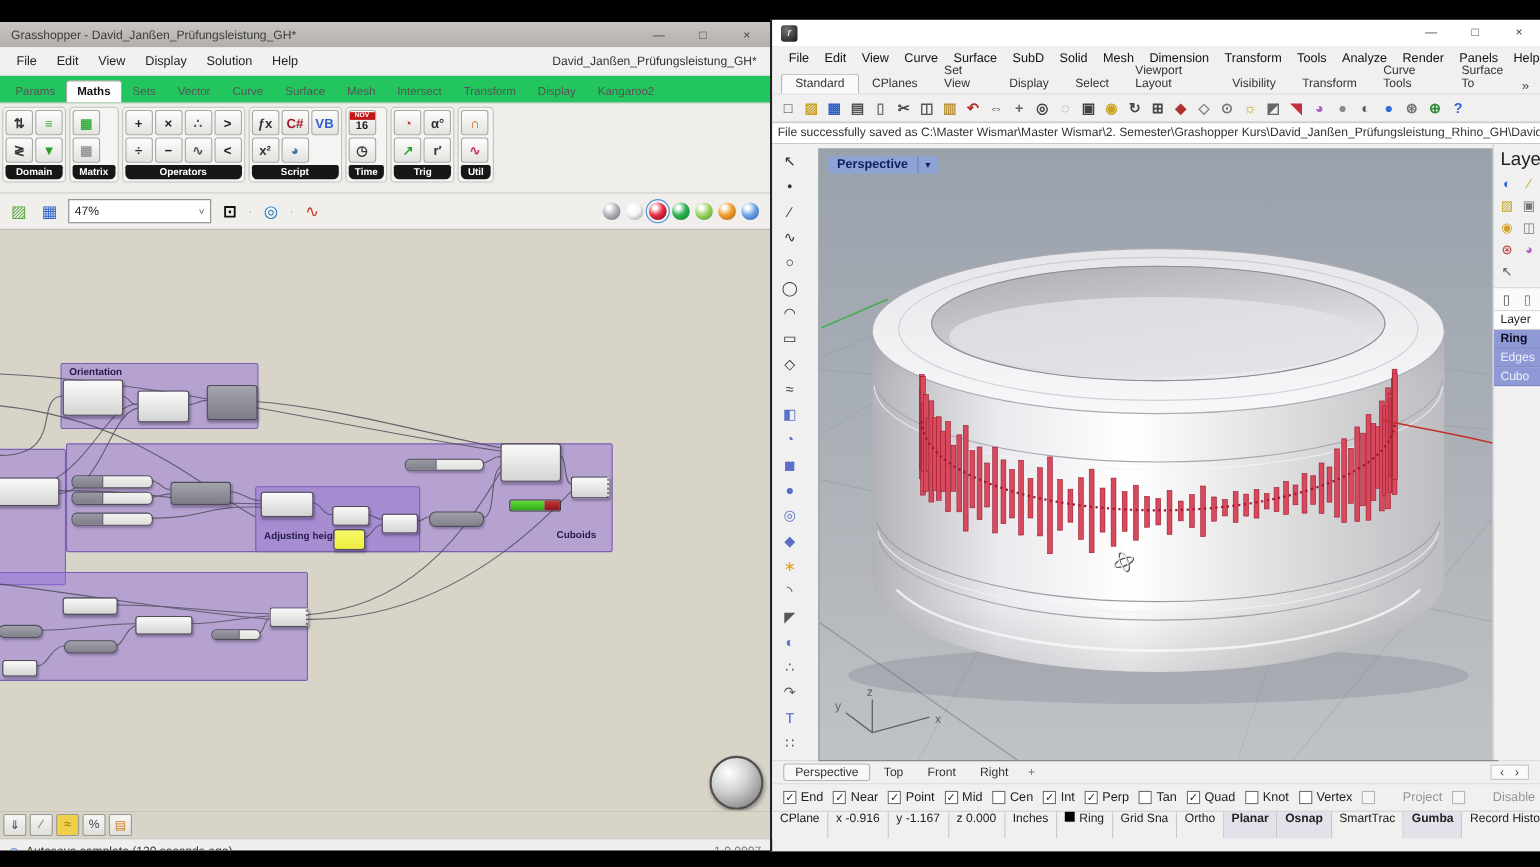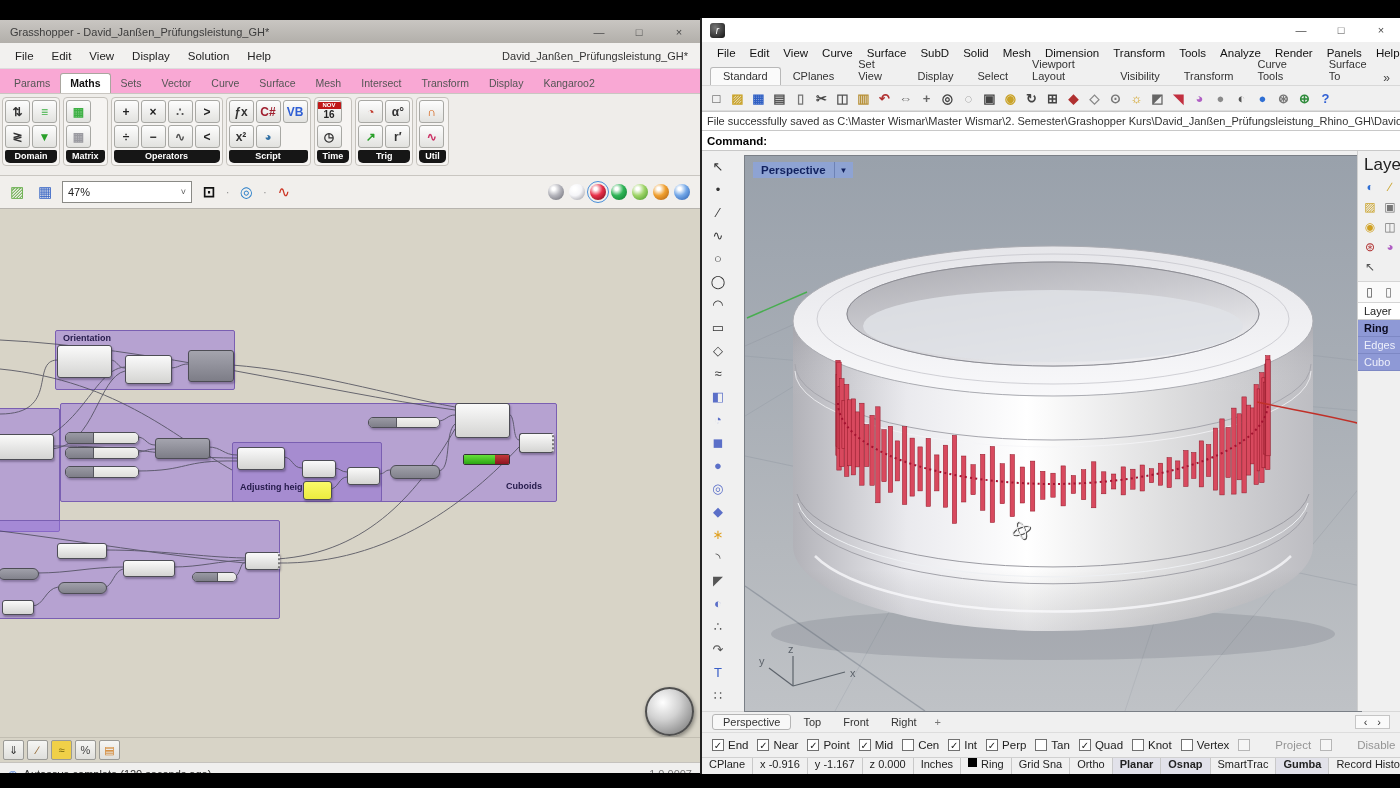--- a/index.html
+++ b/index.html
@@ -8,21 +8,21 @@
   .win{position:absolute;overflow:hidden;}
   
   #gh{left:0;top:20px;width:700px;height:753px;background:#efeeec;}
   .gh-title{height:23px;background:linear-gradient(#c9c6c2,#b2afaa);display:flex;align-items:center;
             padding:0 10px;font-size:11px;color:#3c3c3c;}
   .winbtns{margin-left:auto;display:flex;gap:18px;color:#4a4a4a;font-size:11px;}
   .winbtn{width:22px;text-align:center;cursor:default;}
   .gh-menu{height:25px;background:#f2f1ef;display:flex;align-items:center;padding:0 6px;font-size:11.5px;color:#222;border-bottom:1px solid #ddd;}
   .mitem{padding:0 9px;}
   .gh-doc{margin-left:auto;font-size:11px;color:#333;padding-right:6px;}
-  .gh-tabs{height:24px;background:#f9a8d4;display:flex;align-items:flex-end;padding:0 4px;font-size:10.5px;color:#555;border-bottom:1px solid #c9c6c1;text-align:center;}
+  .gh-tabs{height:24px;background:#22c55e;display:flex;align-items:flex-end;padding:0 4px;font-size:10.5px;color:#555;border-bottom:1px solid #c9c6c1;text-align:center;}
   .gtab{padding:3px 9px 4px;border:1px solid transparent;border-bottom:none;}
   .gtab.active{background:#fff;border-color:#a9a69f;border-radius:3px 3px 0 0;color:#111;font-weight:bold;}
   .gh-toolbar{height:75px;background:#efedea;display:flex;align-items:flex-start;gap:3px;padding:3px 2px;border-bottom:1px solid #c9c6c1;}
   .ghgroup{background:#f6f4f2;border:1px solid #c4c1bb;border-radius:4px;padding:2px;display:flex;flex-direction:column;align-items:stretch;}
   .ghicons{display:grid;grid-template-rows:repeat(2,23px);grid-auto-flow:column;gap:2px;}
   .ticon{width:25px;height:23px;background:linear-gradient(#fdfdfd,#e2e2df);border:1px solid #a8a8a4;border-radius:3px;
          display:flex;align-items:center;justify-content:center;font-size:12px;font-weight:bold;box-sizing:border-box;overflow:hidden;}
   .ticon.cal{flex-direction:column;gap:0;padding:0;}
   .calt{background:#c01818;color:#fff;font-size:6px;line-height:7px;width:100%;text-align:center;}
   .calb{font-size:10px;line-height:12px;color:#222;}
@@ -411,23 +411,20 @@
       <span class="rticon" style="color: rgb(85, 85, 85);">◐</span>
       <span class="rticon" style="color: rgb(47, 111, 212);">●</span>
       <span class="rticon" style="color: rgb(119, 119, 119);">⊛</span>
       <span class="rticon" style="color: rgb(46, 139, 58);">⊕</span>
       <span class="rticon" style="color: rgb(47, 95, 212);">?</span>
     </div>
   <div class="rh-hist">
     <span>File successfully saved as C:\Master Wismar\Master Wismar\2. Semester\Grashopper Kurs\David_Janßen_Prüfungsleistung_Rhino_GH\David_J..</span>
 
   </div>
-  <div class="rh-cmd">
-    <b>Command:</b>
-  </div>
 
   <div class="rh-main">
     <div id="rh-side">
         <span class="sicon" style="color: rgb(51, 51, 51);">↖</span>
         <span class="sicon" style="color: rgb(51, 51, 51);">•</span>
         <span class="sicon" style="color: rgb(51, 51, 51);">∕</span>
         <span class="sicon" style="color: rgb(51, 51, 51);">∿</span>
         <span class="sicon" style="color: rgb(51, 51, 51);">○</span>
         <span class="sicon" style="color: rgb(51, 51, 51);">◯</span>
         <span class="sicon" style="color: rgb(51, 51, 51);">◠</span>

